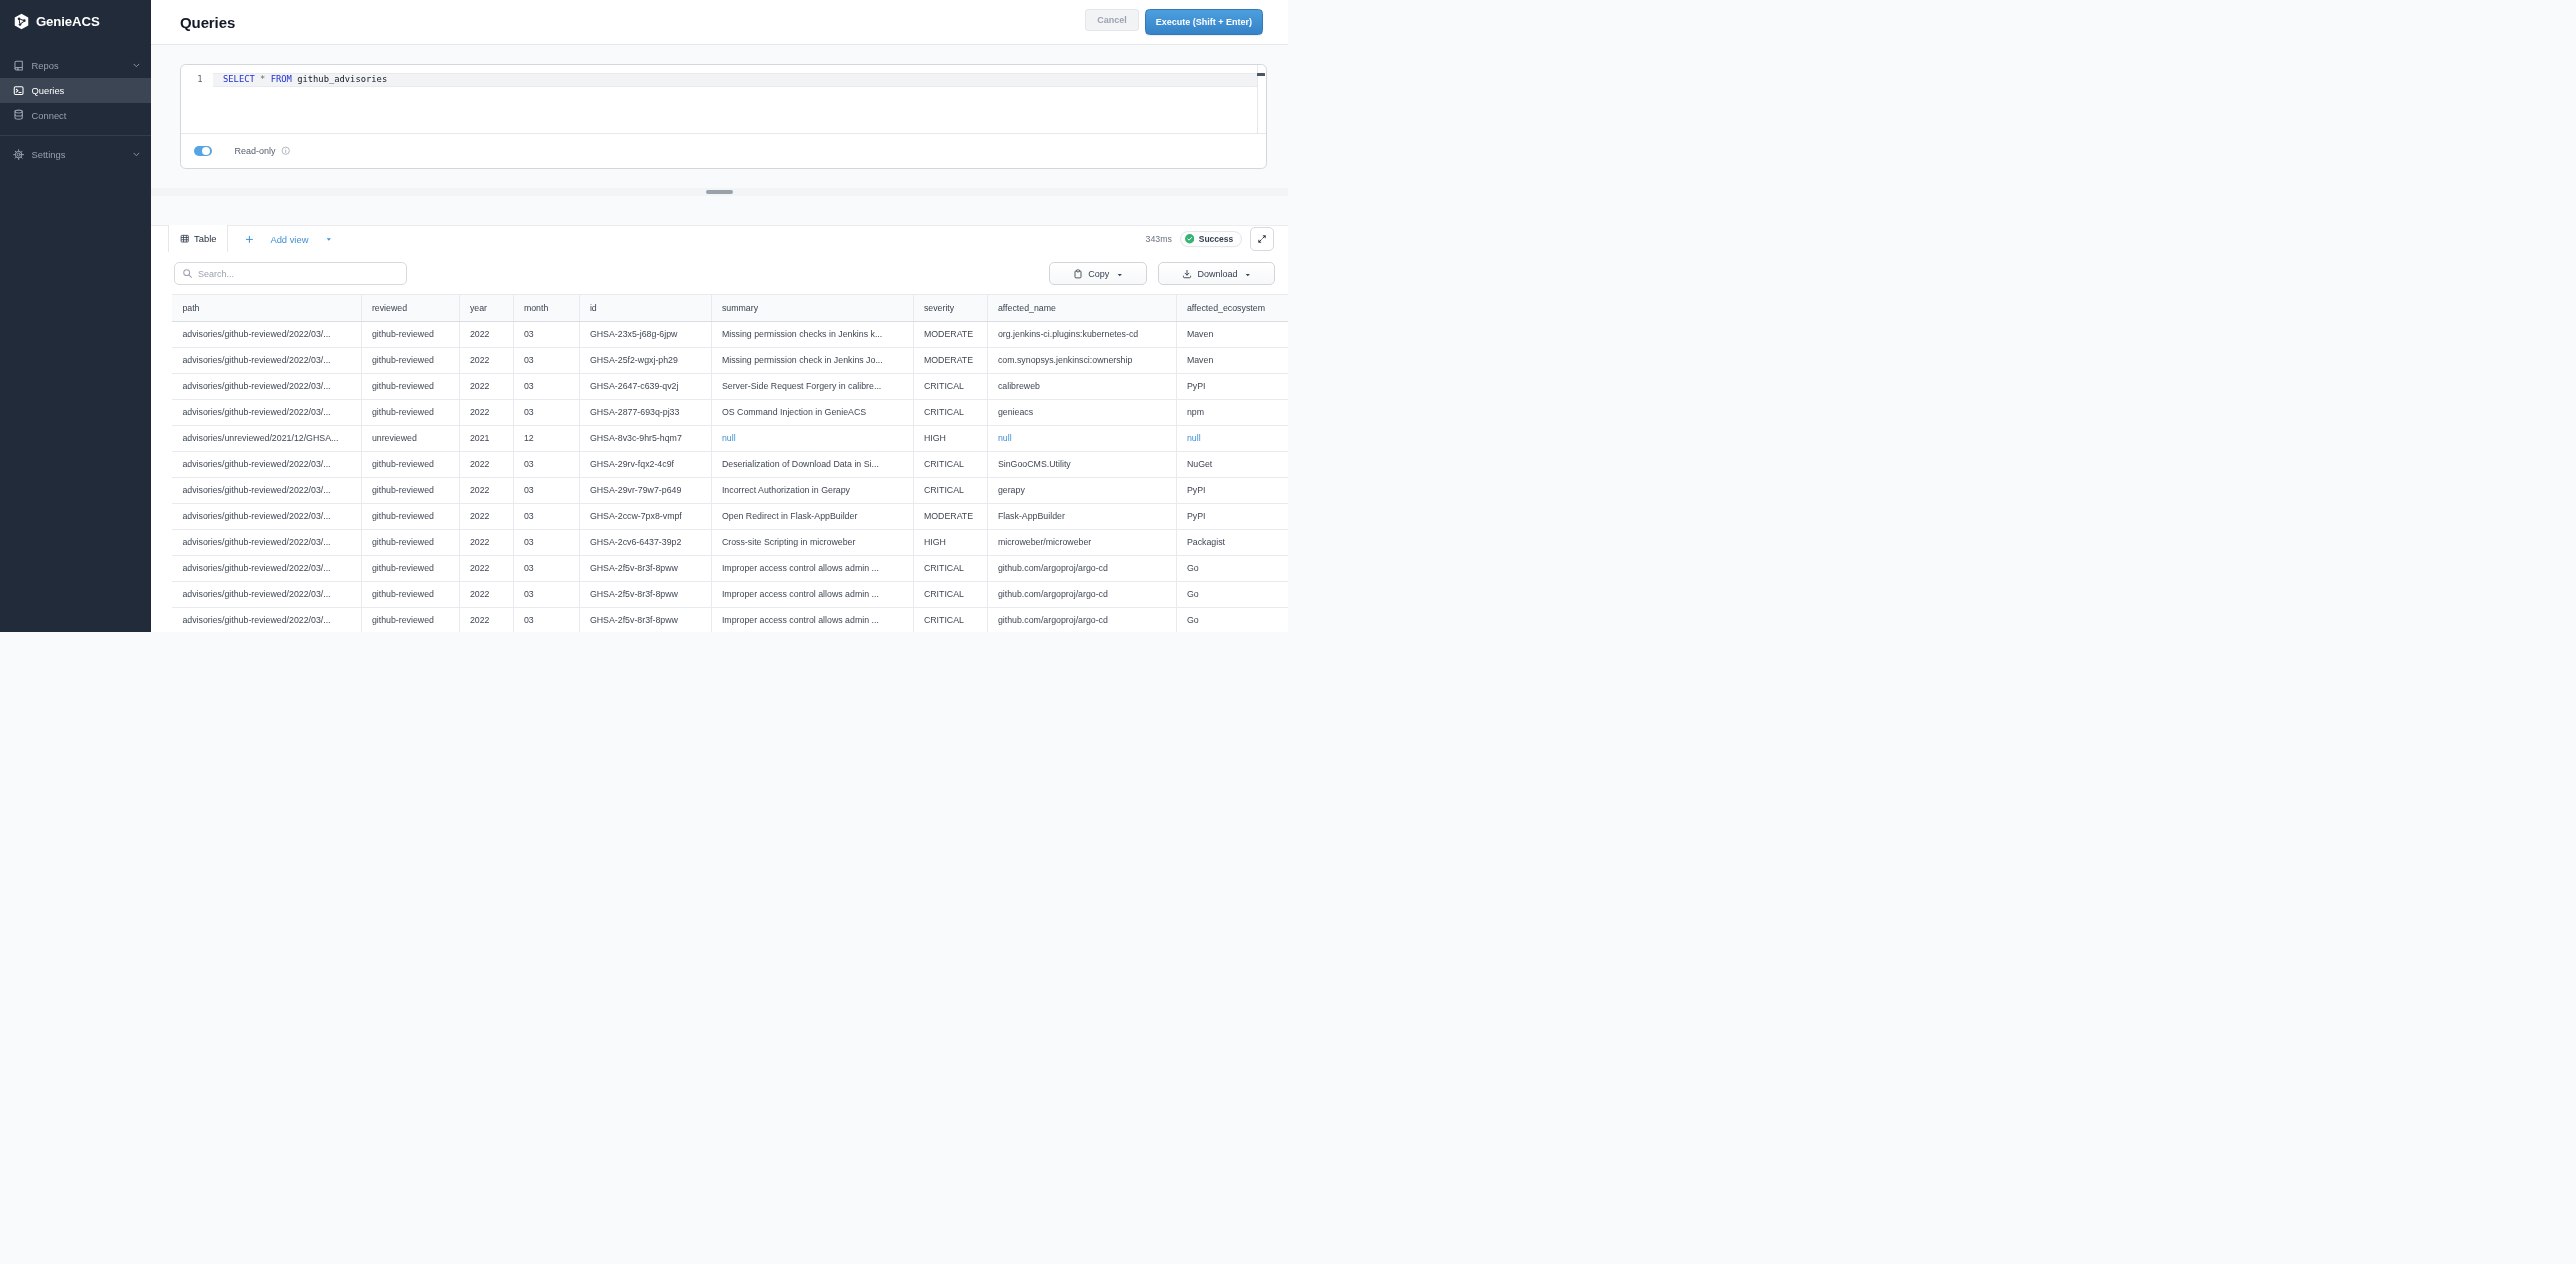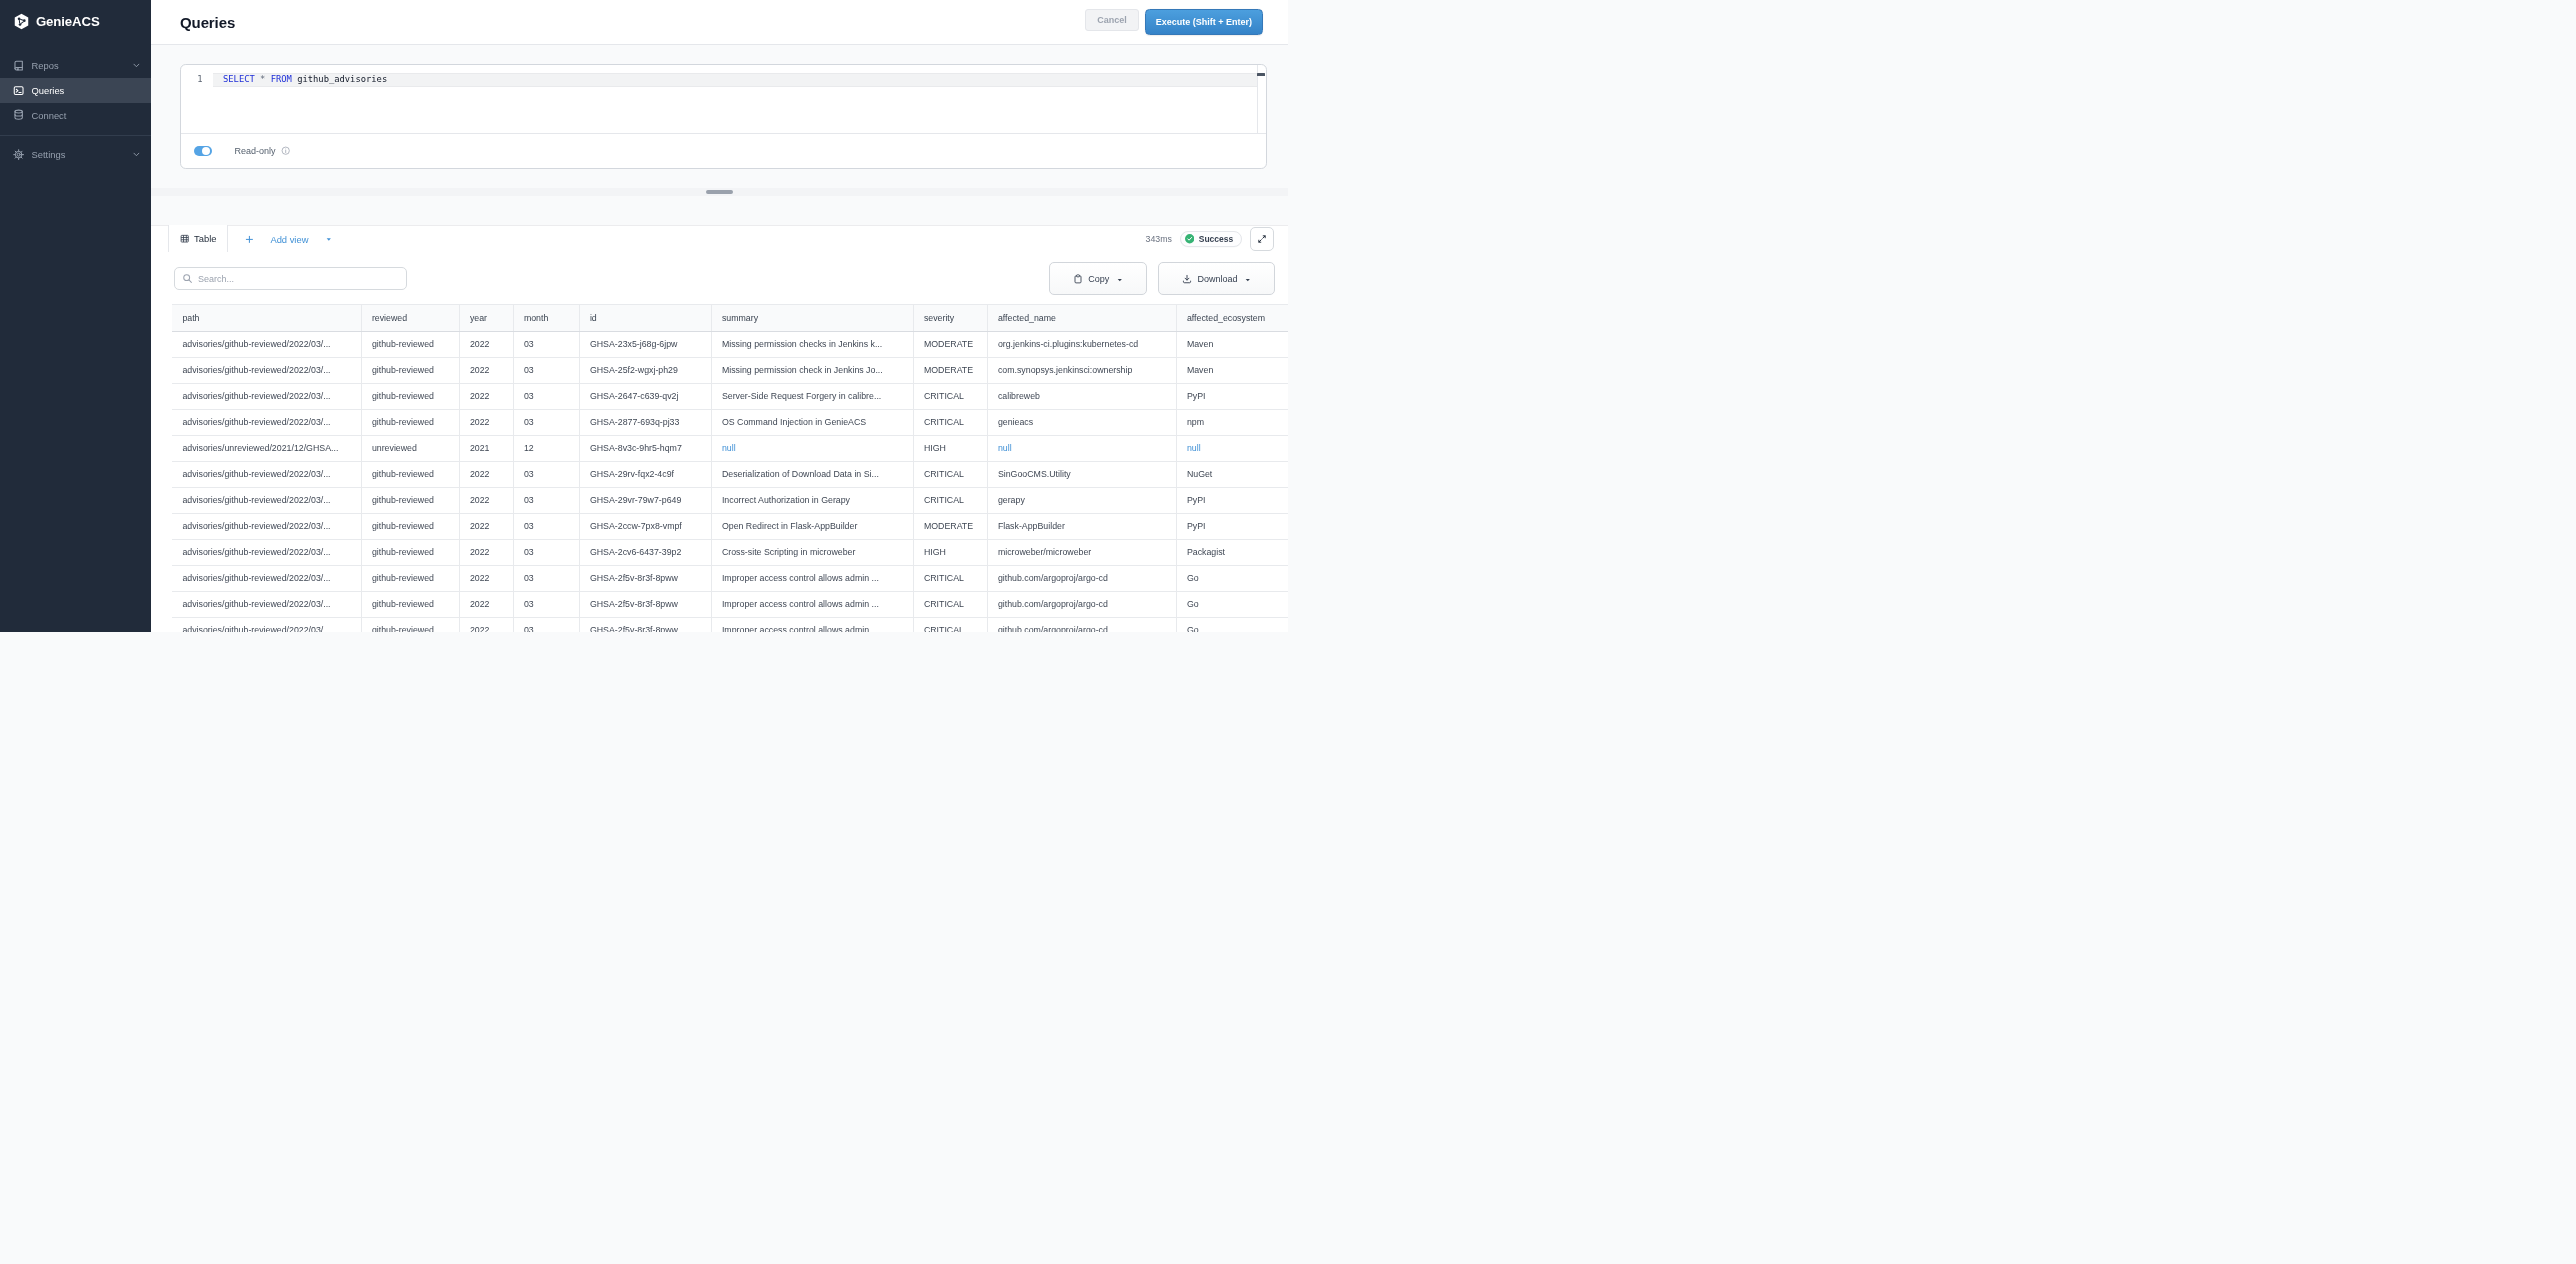--- a/index.html
+++ b/index.html
@@ -158,21 +158,21 @@
   }
   .search-box input {
     width:100%; height:100%; border:0.6px solid #d6dade; border-radius:5px;
     padding:0 7.6px 0 23px; font-size:9px; font-family:inherit; color:#1f2937; outline:none;
   }
   .search-box input::placeholder { color:#9ca3af; }
   .search-icon { position:absolute; left:7.6px; top:6.3px; width:10.7px; height:10.7px; color:#9ca3af; }
   .search-icon svg { width:10.7px; height:10.7px; }
   .actions-right { margin-left:auto; display:flex; gap:10.7px; }
   .btn {
-    display:flex; align-items:center; gap:5.7px; height:33px; padding:0 23px;
+    display:flex; align-items:center; gap:5.7px; height:23px; padding:0 23px;
     border:0.6px solid #d2d6db; border-radius:5px;
     background:linear-gradient(180deg,#ffffff,#f7f8f9);
     font-size:9px; font-weight:500; color:#374151; font-family:inherit; cursor:pointer;
   }
   .btn svg { width:10px; height:10px; }
   .btn .caret { color:#374151; margin-left:0.6px; }
 
   
   .table-wrap { margin:9.4px 0 0 21.4px; overflow:hidden; }
   table { border-collapse:collapse; table-layout:fixed; width:1115px; }

